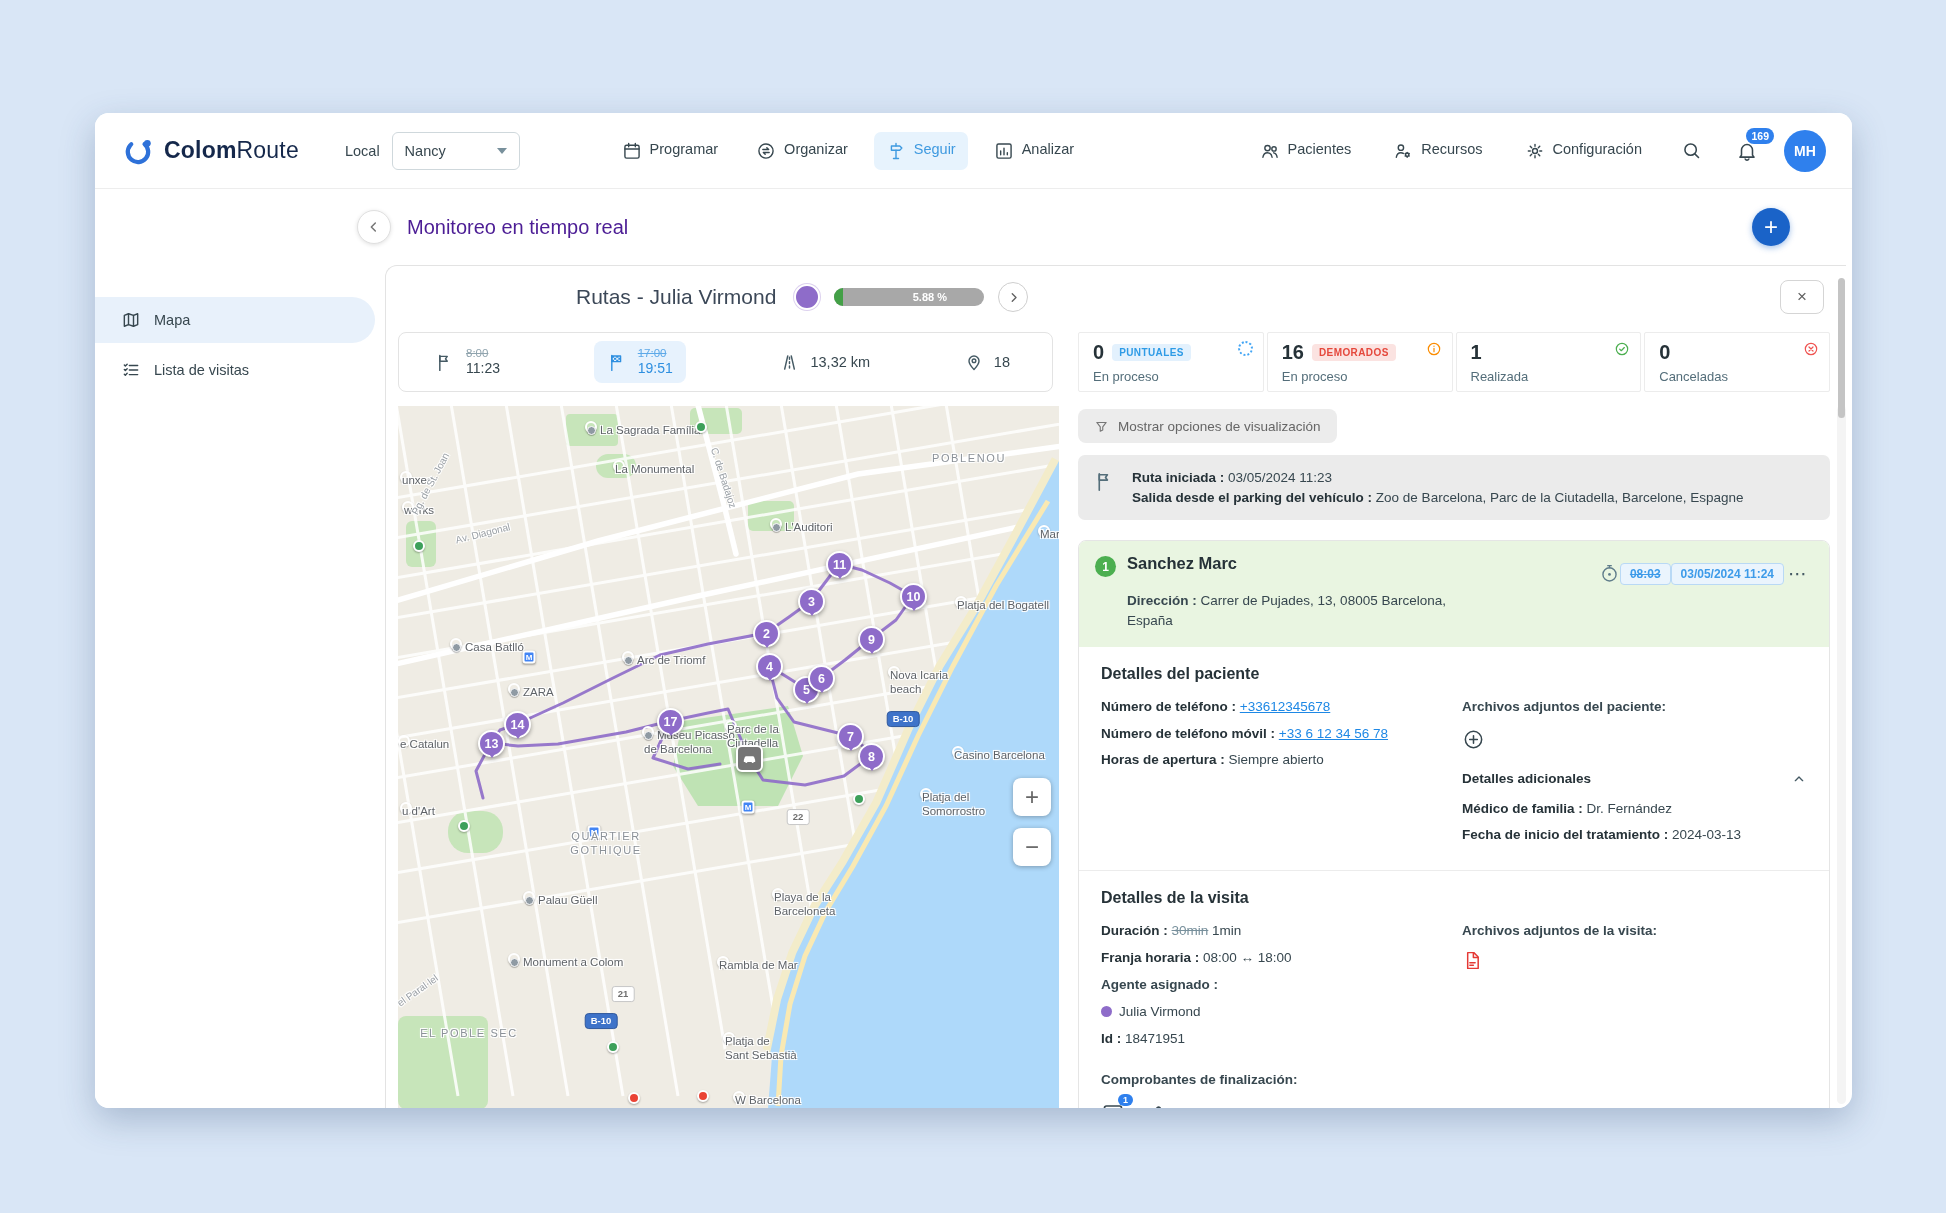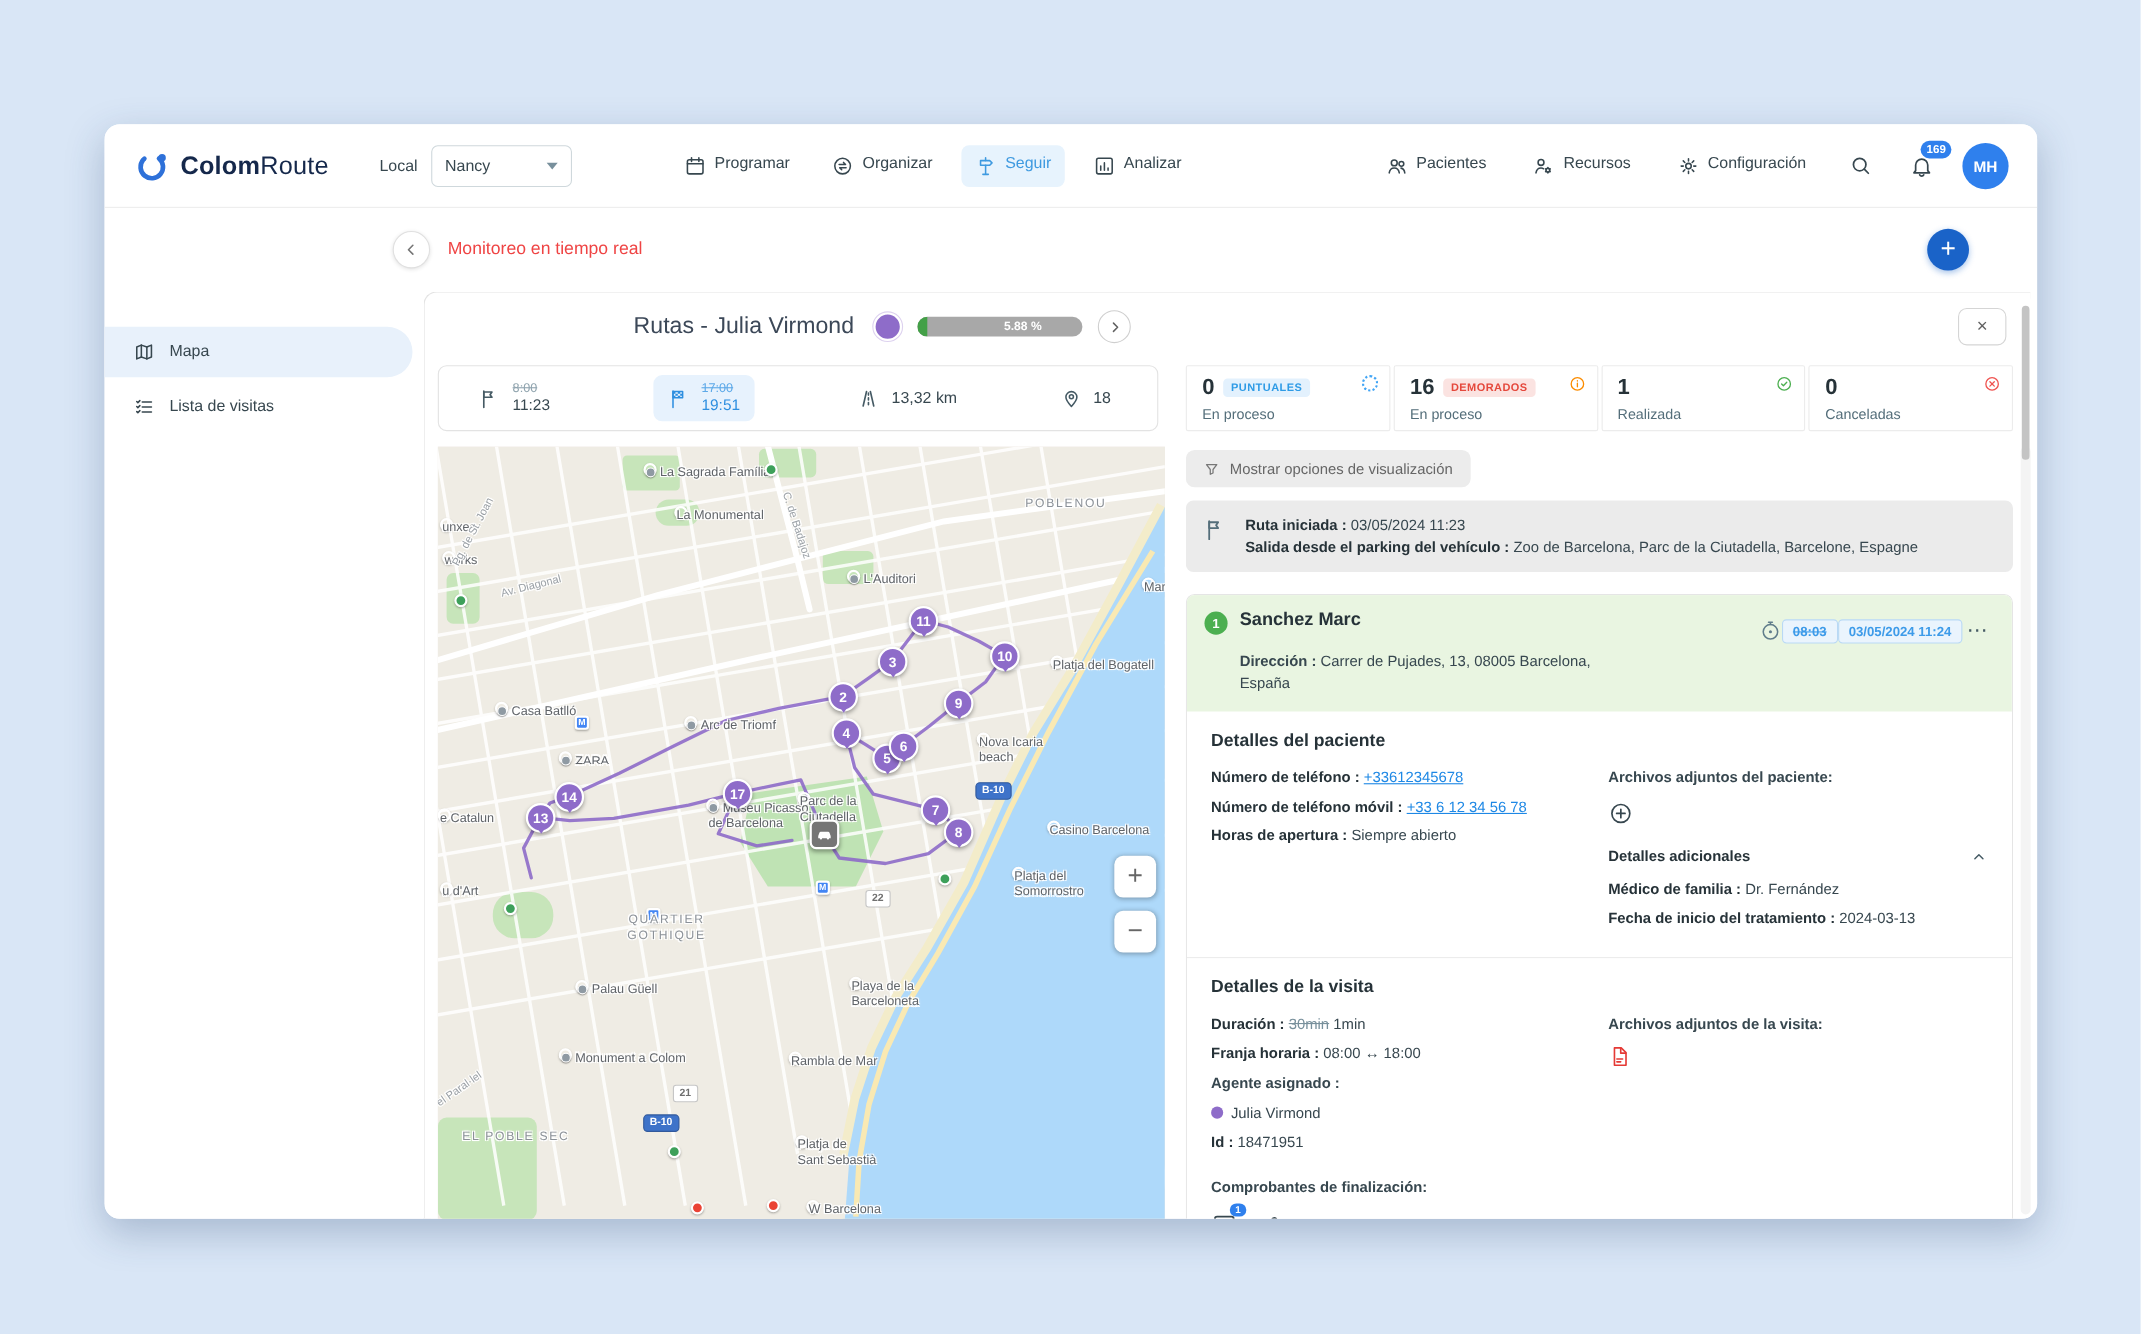--- a/index.html
+++ b/index.html
@@ -27,21 +27,21 @@
   .ic { display:block; }
 
   
   .sidebar { position:absolute; top:76px; left:0; width:290px; bottom:0; background:#fff; padding-top:104px; }
   .side-item { display:flex; align-items:center; gap:13px; height:46px; padding:0 26px; font-size:14.5px; color:#37474f; cursor:pointer; margin:4px 0; }
   .side-item.active { background:#e8f1fb; border-radius:0 24px 24px 0; margin-right:10px; }
 
   
   .header-strip { position:absolute; left:240px; top:76px; right:0; height:76px; display:flex; align-items:center; padding:0 22px; }
   .back-btn { width:34px; height:34px; border-radius:50%; background:#fff; border:1px solid #e0e0e0; box-shadow:0 1px 4px rgba(0,0,0,.12); display:flex; align-items:center; justify-content:center; color:#757575; cursor:pointer; margin-right:16px; flex:none; }
-  .page-title { font-size:16px; color:#ef4444; font-weight:500; }
+  .page-title { font-size:20px; color:#4c1d95; font-weight:500; }
   .add-btn { margin-left:auto; margin-right:40px; width:38px; height:38px; border-radius:50%; background:#1a63c8; color:#fff; font-size:24px; line-height:1; display:flex; align-items:center; justify-content:center; cursor:pointer; box-shadow:0 2px 6px rgba(26,99,200,.4); }
 
   
   .main-card { position:absolute; left:290px; top:152px; right:6px; bottom:0; background:#fff; border-top:1px solid #e3e3e3; border-left:1px solid #e3e3e3; border-radius:12px 0 0 0; }
   .card-title-row { position:absolute; top:0; left:0; right:0; height:62px; display:flex; align-items:center; padding-left:190px; }
   .route-title { font-size:21px; color:#3c4858; font-weight:500; margin-right:18px; }
   .route-avatar { width:26px; height:26px; border-radius:50%; background:#8e6cc9; border:2px solid #fff; box-shadow:0 0 0 1px #ddd2ef; margin-right:14px; }
   .progress { position:relative; width:150px; height:18px; border-radius:9px; background:#a8a8a8; overflow:hidden; margin-right:14px; }
   .progress-fill { position:absolute; left:0; top:0; bottom:0; background:#43a047; }
   .progress-text { position:absolute; inset:0; color:#fff; font-size:11px; font-weight:bold; display:flex; align-items:center; justify-content:center;margin-left:41px; }

